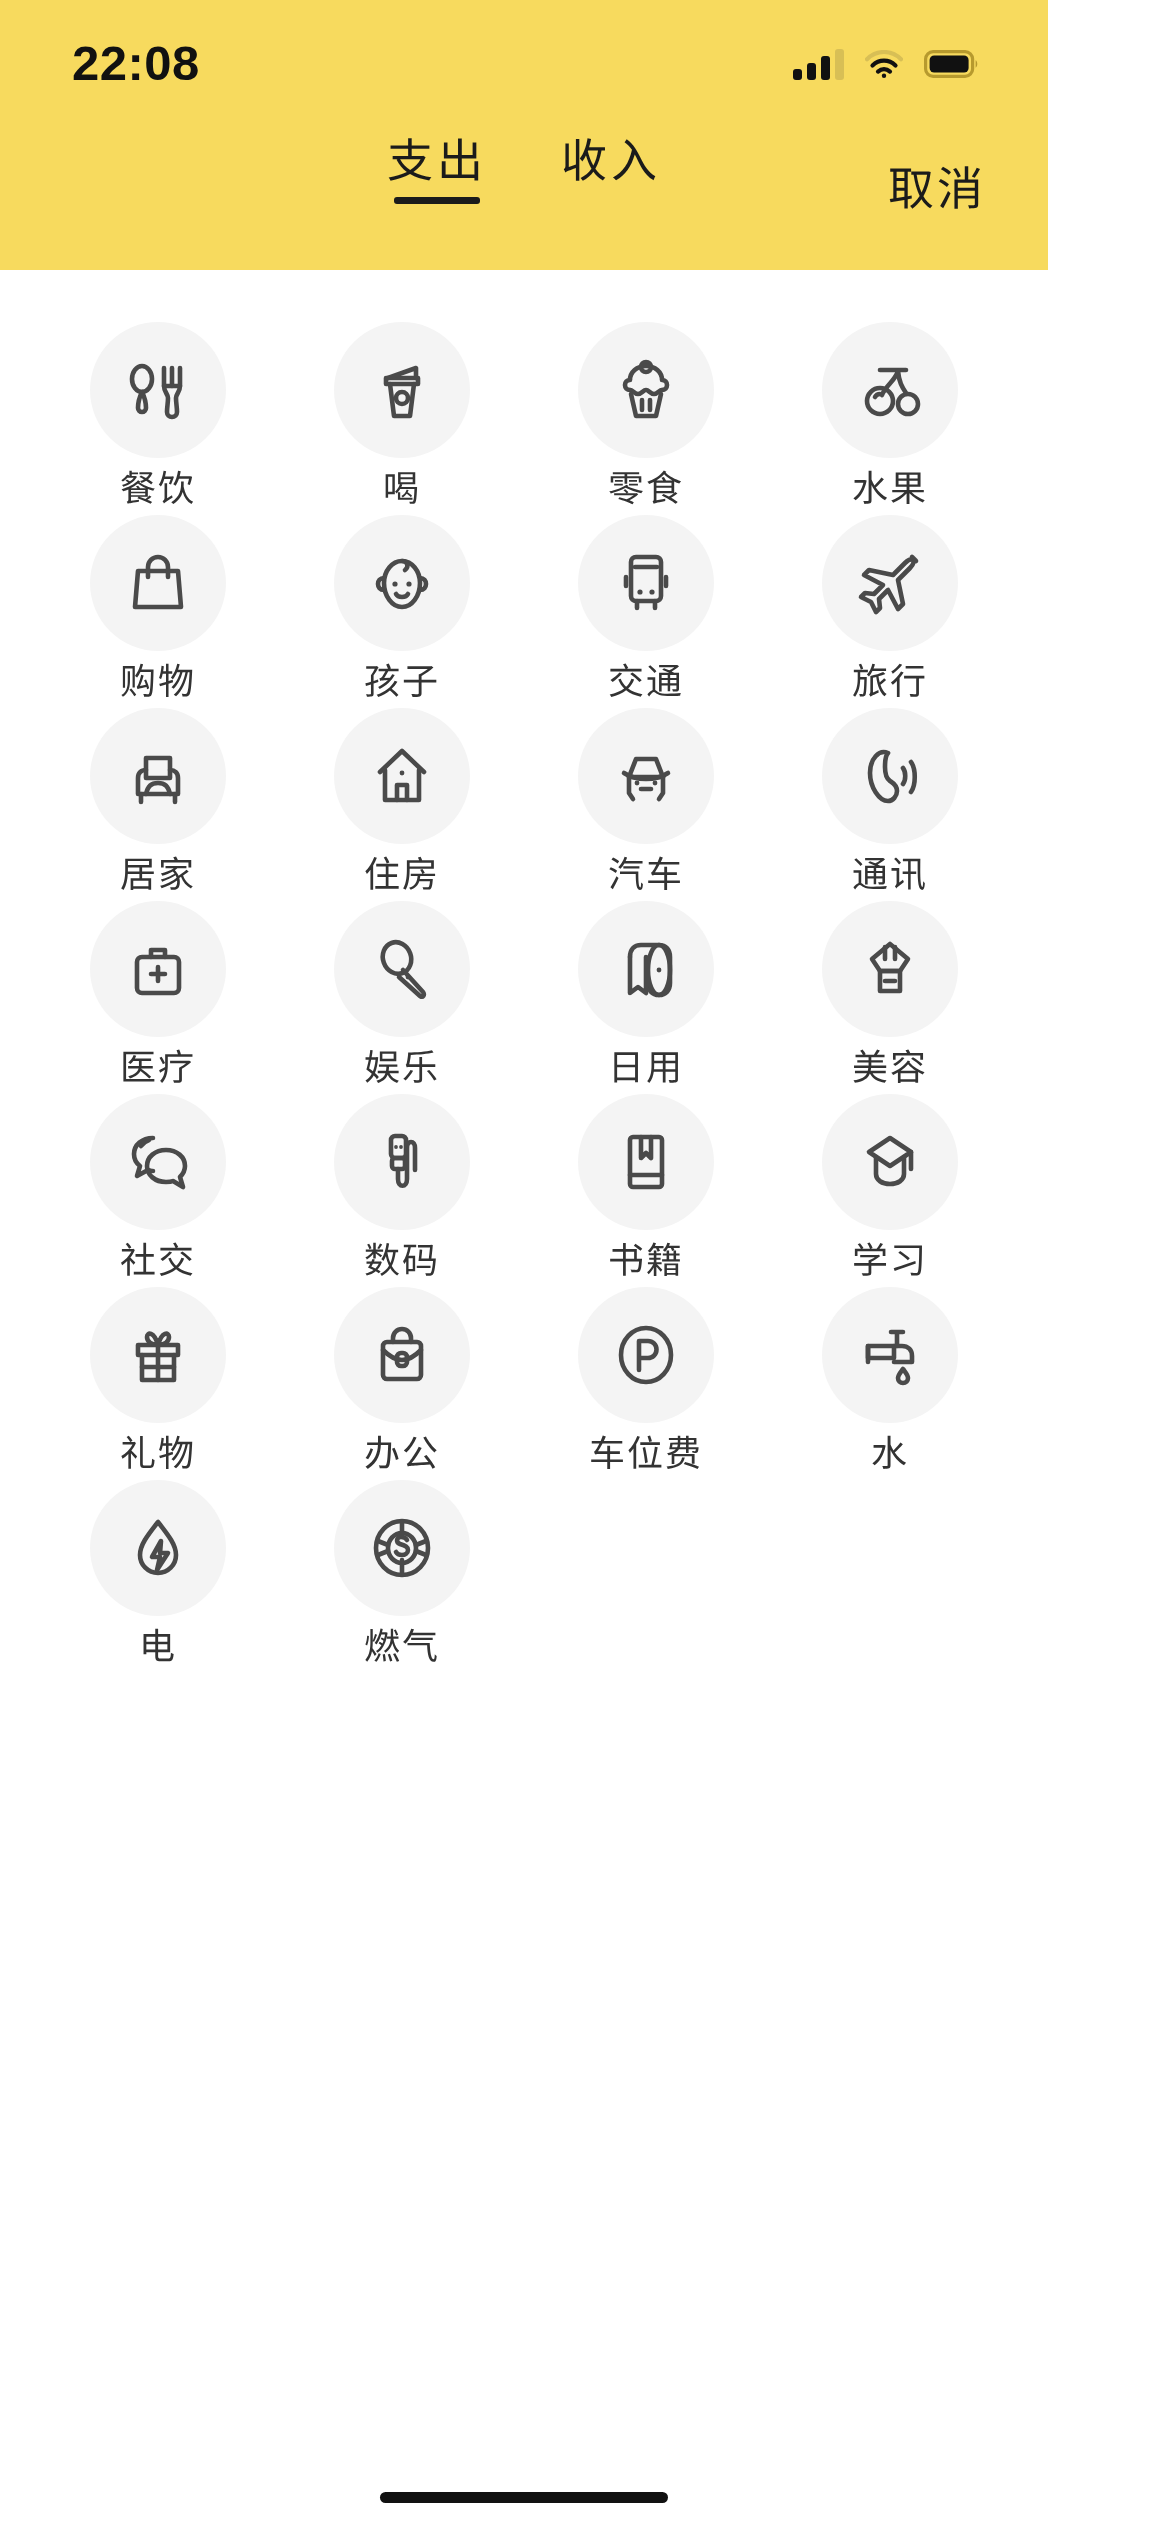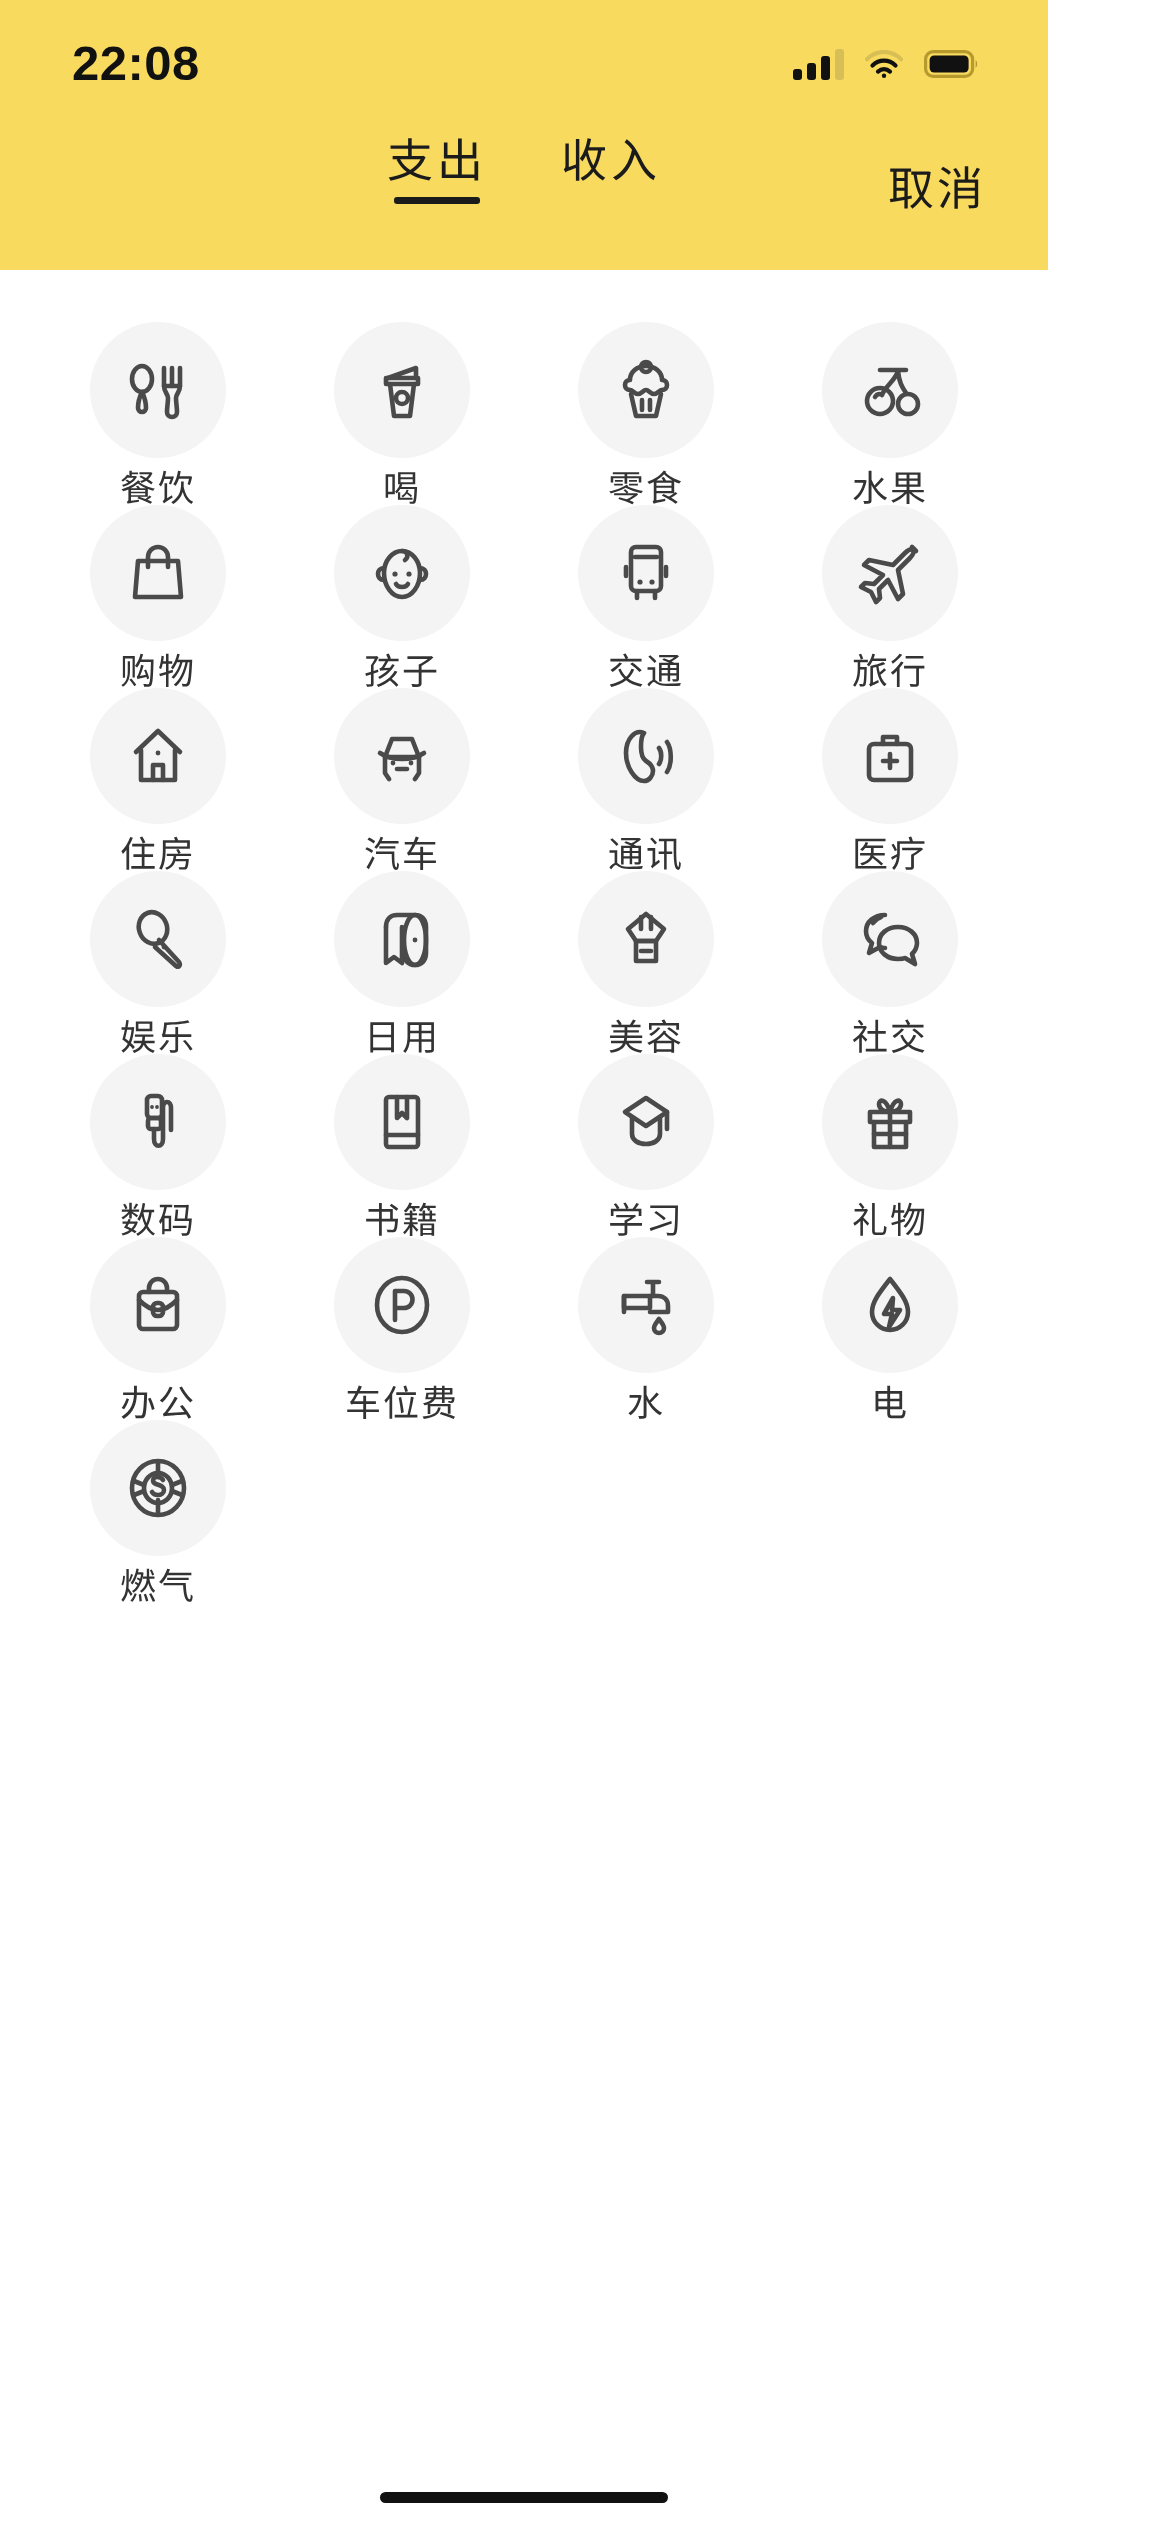--- a/index.html
+++ b/index.html
@@ -134,21 +134,21 @@
 
   
   .grid-wrap {
     flex:1 1 auto;
     padding:52px 36px 0 36px;
     background:#ffffff;
   }
   .grid {
     display:grid;
     grid-template-columns:repeat(4,1fr);
-    row-gap:6px;
+    row-gap:16px;
   }
   .cat {
     display:flex;
     flex-direction:column;
     align-items:center;
     height:177px;
     cursor:pointer;
   }
   .cat-circle {
     width:136px;
@@ -324,20 +324,31 @@
           <div class="cat-circle">
             <svg viewBox="0 0 72 72">
               <path d="M58 10c3 3 2 7-2 11L44 33l5 24-5 5-10-19-9 9 1 9-4 4-5-10-10-5 4-4 9 1 9-9-19-10 5-5 24 5 12-12c4-4 8-5 11-2z" stroke="#4a4a4a" stroke-width="4.6" stroke-linecap="round" stroke-linejoin="round" fill="none"></path>
             </svg>
           </div>
           <div class="cat-label">旅行</div>
         </div>
         <div class="cat">
           <div class="cat-circle">
             <svg viewBox="0 0 72 72">
+              <path d="M24 18h24v20H24z" stroke="#4a4a4a" stroke-width="4.6" stroke-linecap="round" stroke-linejoin="round" fill="none"></path>
+     <path d="M24 30c-5 0-8 3-8 8v16h40V38c0-5-3-8-8-8" stroke="#4a4a4a" stroke-width="4.6" stroke-linecap="round" stroke-linejoin="round" fill="none"></path>
+     <path d="M24 54c2-8 5-11 12-11s10 3 12 11" stroke="#4a4a4a" stroke-width="4.6" stroke-linecap="round" stroke-linejoin="round" fill="none"></path>
+     <path d="M19 54v8M53 54v8" stroke="#4a4a4a" stroke-width="4.6" stroke-linecap="round" stroke-linejoin="round" fill="none"></path>
+            </svg>
+          </div>
+          <div class="cat-label">居家</div>
+        </div>
+        <div class="cat">
+          <div class="cat-circle">
+            <svg viewBox="0 0 72 72">
               <path d="M14 32L36 11l22 21" stroke="#4a4a4a" stroke-width="4.6" stroke-linecap="round" stroke-linejoin="round" fill="none"></path>
      <path d="M19 30v30h34V30" stroke="#4a4a4a" stroke-width="4.6" stroke-linecap="round" stroke-linejoin="round" fill="none"></path>
      <path d="M31 60V45h10v15" stroke="#4a4a4a" stroke-width="4.6" stroke-linecap="round" stroke-linejoin="round" fill="none"></path>
      <circle cx="36" cy="33" r="2.4" fill="#4a4a4a"></circle>
             </svg>
           </div>
           <div class="cat-label">住房</div>
         </div>
         <div class="cat">
           <div class="cat-circle">

